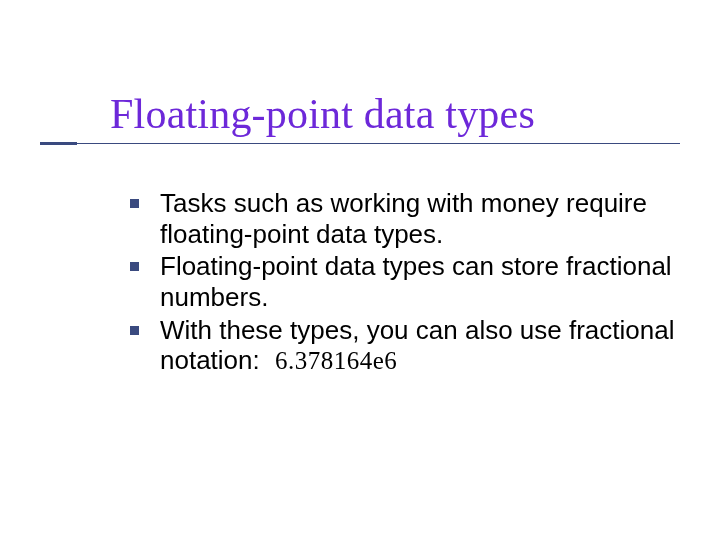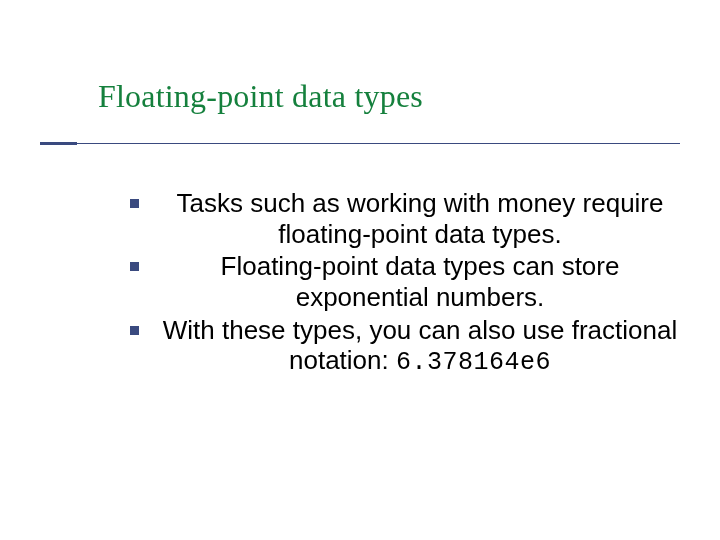--- a/index.html
+++ b/index.html
@@ -41,53 +41,53 @@
   }
   .title-underline .thin {
     position: absolute;
     left: 37px;
     top: 1px;
     width: 603px;
     height: 1px;
     background: #3a4a7f;
   }
   h1.title {
-    margin: 0;
+    margin: 12px;
     font-family: "Times New Roman", Times, serif;
     font-weight: 400;
-    font-size: 32px;
-    color: #15803d;
+    font-size: 42px;
+    color: #6d28d9;
     letter-spacing: 0.2px;
   }
   .body {
     position: absolute;
     left: 130px;
     top: 188px;
     width: 550px;
   }
   .item {
     position: relative;
     padding-left: 30px;
     margin: 0 0 2px 0;
     font-size: 26px;
     line-height: 1.18;
-    text-align: center;
   }
   .item .bullet {
     position: absolute;
     left: 0;
     top: 11px;
     width: 9px;
     height: 9px;
     background: #3a4a7f;
   }
   .mono {
-    font-family: Liberation Mono, monospace;
+    font-family: Liberation Serif, serif;
     font-size: 25px;
     letter-spacing: 0.5px;
+    margin-left: 8px;
   }
 </style>
 </head>
 <body>
 
 <div class="slide">
 
   <div class="title-wrap">
     <h1 class="title">Floating-point data types</h1>
   </div>
@@ -98,21 +98,21 @@
 
   <div class="body">
 
     <div class="item">
       <span class="bullet"></span>
       <span>Tasks such as working with money require floating-point data types.</span>
     </div>
 
     <div class="item">
       <span class="bullet"></span>
-      <span>Floating-point data types can store exponential numbers.</span>
+      <span>Floating-point data types can store fractional numbers.</span>
     </div>
 
 
     <div class="item">
       <span class="bullet"></span>
       <span>With these types, you can also use fractional notation: </span><span class="mono">6.378164e6</span>
     </div>
 
   </div>
 

